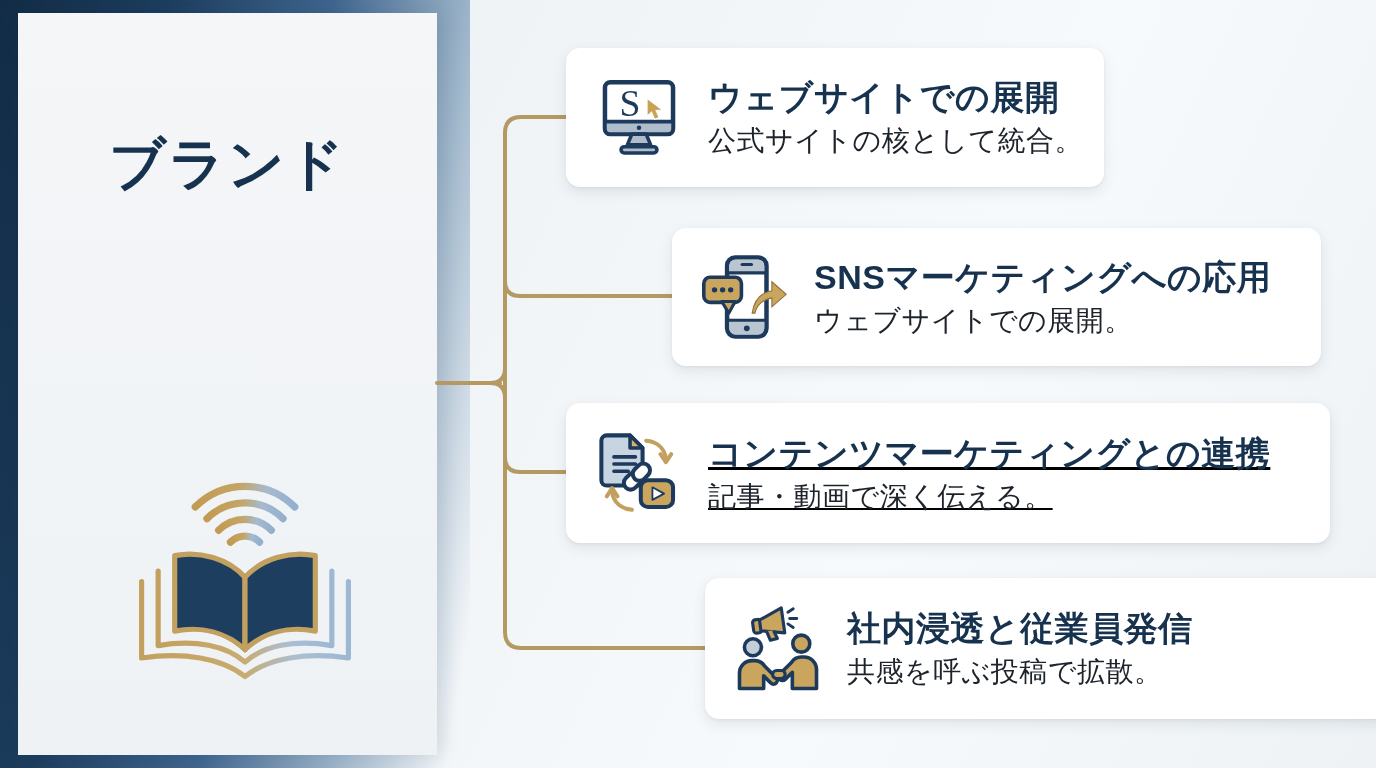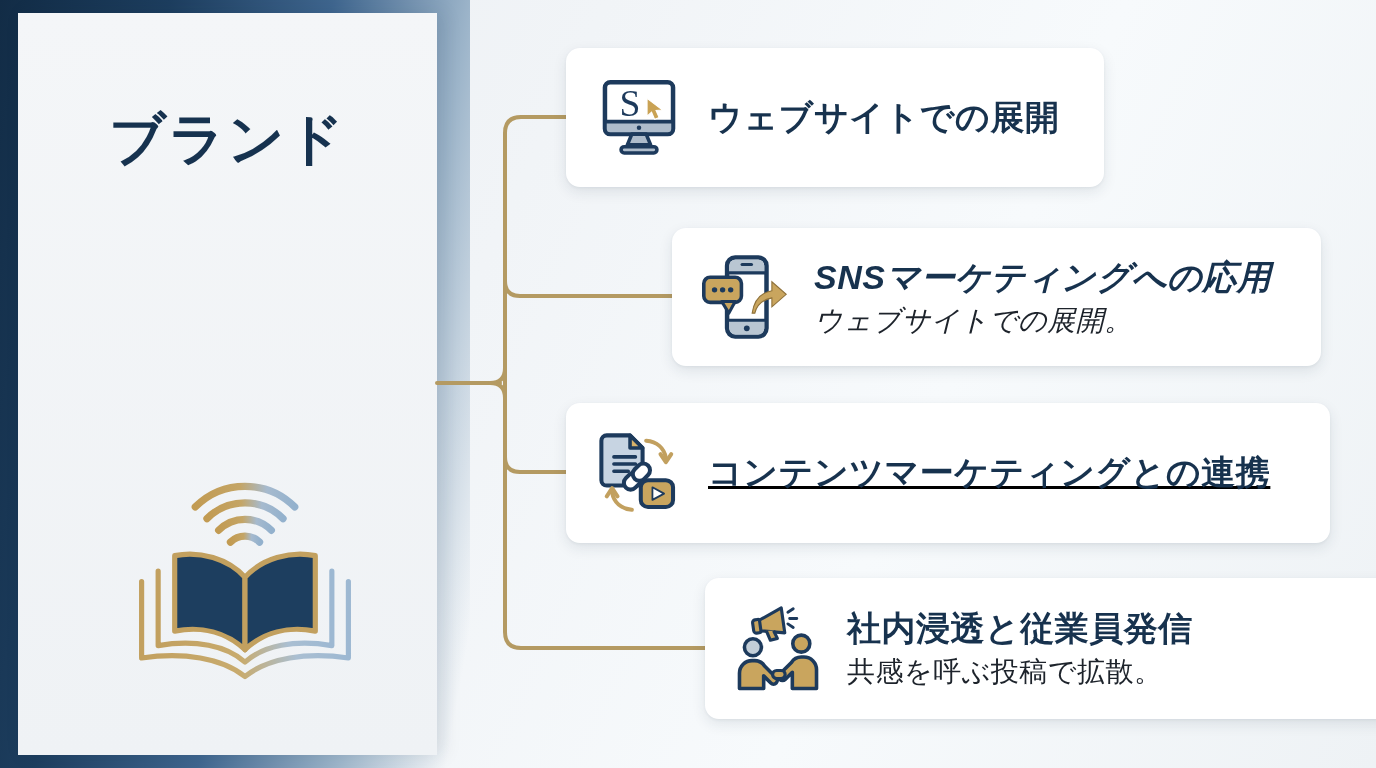--- a/index.html
+++ b/index.html
@@ -11,34 +11,34 @@
   .navy-frame{
     position:absolute;left:0;top:0;width:470px;height:768px;
     background:linear-gradient(100deg,#122c46 0%,#1d3e5f 28%,#3f668f 55%,#9db5ca 78%,rgba(247,250,252,0) 96%);
   }
   .left-panel{
     position:absolute;left:18px;top:13px;width:419px;height:742px;
     background:linear-gradient(180deg,#f4f6f8 0%,#eff2f5 100%);
     box-shadow:6px 0 18px rgba(20,40,60,.10);
   }
   .panel-title{
-    margin-top:91px;text-align:center;color:#16324f;
+    margin-top:116px;text-align:center;color:#16324f;
     font-size:56px;font-weight:700;line-height:1.24;letter-spacing:2px;
   }
   .panel-title .line3{display:block;margin-top:56px;}
   .panel-title span{display:block;}
   .book-wrap{position:absolute;left:92px;top:432px;width:270px;height:244px;}
   .connector-svg{position:absolute;left:0;top:0;width:1376px;height:768px;pointer-events:none;}
   .card{
     position:absolute;background:#ffffff;border-radius:14px;
     box-shadow:0 5px 14px rgba(25,45,70,.10),0 1px 3px rgba(25,45,70,.06);
     display:flex;align-items:center;padding-left:30px;box-sizing:border-box;gap:26px;
   }
   .card1{left:566px;top:48px;width:538px;height:139px;}
-  .card2{left:672px;top:228px;width:649px;height:138px;font-style:italic;}
+  .card2{left:672px;top:228px;width:649px;height:138px;}
   .card3{left:566px;top:403px;width:764px;height:140px;text-decoration:underline;}
   .card4{left:705px;top:578px;width:720px;height:141px;}
   .card .icon{width:86px;height:86px;flex:0 0 86px;}
   .card .txt{display:flex;flex-direction:column;gap:1px;}
   .card .title{font-size:34px;font-weight:700;color:#17324e;letter-spacing:.5px;white-space:nowrap;}
   .card .subtitle{font-size:28px;font-weight:400;color:#1d232b;letter-spacing:.5px;white-space:nowrap;}
 </style>
 </head>
 <body>
 
@@ -102,20 +102,21 @@
         <path d="M10,52 h76 v8 a6,6 0 0 1 -6,6 h-64 a6,6 0 0 1 -6,-6 z" fill="#aebccb" stroke="#1d3a5c" stroke-width="4"></path>
         <circle cx="48" cy="59" r="2.5" fill="#1d3a5c"></circle>
         <path d="M40,66 h16 l5,12 h-26 z" fill="#aebccb" stroke="#1d3a5c" stroke-width="4" stroke-linejoin="round"></path>
         <rect x="28" y="80" width="40" height="7" rx="3.5" fill="#aebccb" stroke="#1d3a5c" stroke-width="4"></rect>
         <text x="38" y="46" font-size="42" font-family="Liberation Serif, DejaVu Serif, serif" fill="#1d3a5c" text-anchor="middle">S</text>
         <path d="M57,26 v20 l5,-4.5 3.5,8 5,-2 -3.5,-8 7,-0.5 z" fill="#c9a254" stroke="#ffffff" stroke-width="1.2"></path>
       </svg>
     </div>
     <div class="txt">
       <div class="title">ウェブサイトでの展開</div>
+      <div class="subtitle">公式サイトの核として統合。</div>
     </div>
   </div>
 
   <div class="card card2">
     <div class="icon">
       <svg width="86" height="86" viewBox="0 0 96 96">
         <rect x="28" y="4" width="44" height="88" rx="9" fill="#ffffff" stroke="#1d3a5c" stroke-width="5"></rect>
         <path d="M30.5,13 a7,7 0 0 1 7,-7 h25 a7,7 0 0 1 7,7 v7.5 h-39 z" fill="#b9c6d2"></path>
         <path d="M30.5,74 h39 v9 a7,7 0 0 1 -7,7 h-25 a7,7 0 0 1 -7,-7 z" fill="#b9c6d2"></path>
         <line x1="28" y1="21" x2="72" y2="21" stroke="#1d3a5c" stroke-width="3.5"></line>
@@ -149,20 +150,21 @@
         <g transform="rotate(-45 45 52)">
           <rect x="28" y="45" width="21" height="15" rx="7.5" fill="#ffffff" stroke="#1d3a5c" stroke-width="4.5"></rect>
           <rect x="42" y="45" width="21" height="15" rx="7.5" fill="#ffffff" stroke="#1d3a5c" stroke-width="4.5"></rect>
         </g>
         <rect x="50" y="56" width="36" height="30" rx="8" fill="#c9a55e" stroke="#1d3a5c" stroke-width="4.5"></rect>
         <path d="M63,64 l13,7 -13,7 z" fill="#ffffff" stroke="#1d3a5c" stroke-width="2" stroke-linejoin="round"></path>
       </svg>
     </div>
     <div class="txt">
       <div class="title">コンテンツマーケティングとの連携</div>
+      <div class="subtitle">記事・動画で深く伝える。</div>
     </div>
   </div>
 
   <div class="card card4">
     <div class="icon">
       <svg width="86" height="86" viewBox="0 0 96 96">
         <g transform="rotate(-8 40 20)">
           <rect x="20" y="13" width="9" height="15" rx="3" fill="#c9a55e" stroke="#1d3a5c" stroke-width="3.5"></rect>
           <path d="M28,14 L54,4 L54,32 L28,26 z" fill="#c9a55e" stroke="#1d3a5c" stroke-width="3.5" stroke-linejoin="round"></path>
           <path d="M34,27 l3,11 8,-1 -3,-9" fill="#c9a55e" stroke="#1d3a5c" stroke-width="3.5" stroke-linejoin="round"></path>

